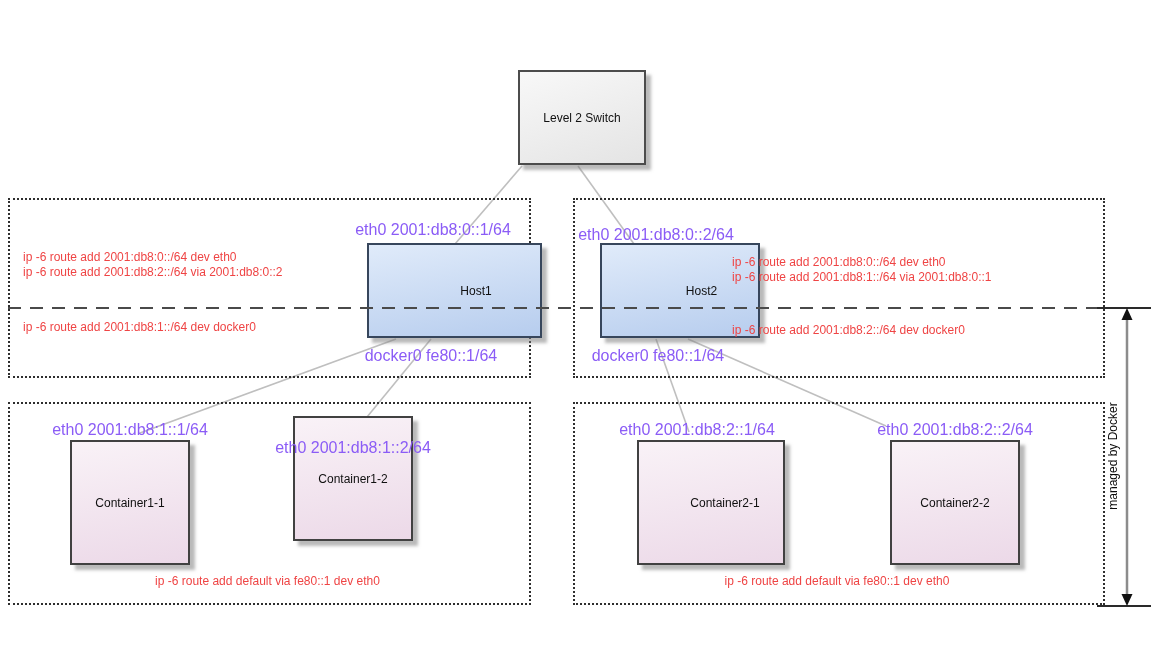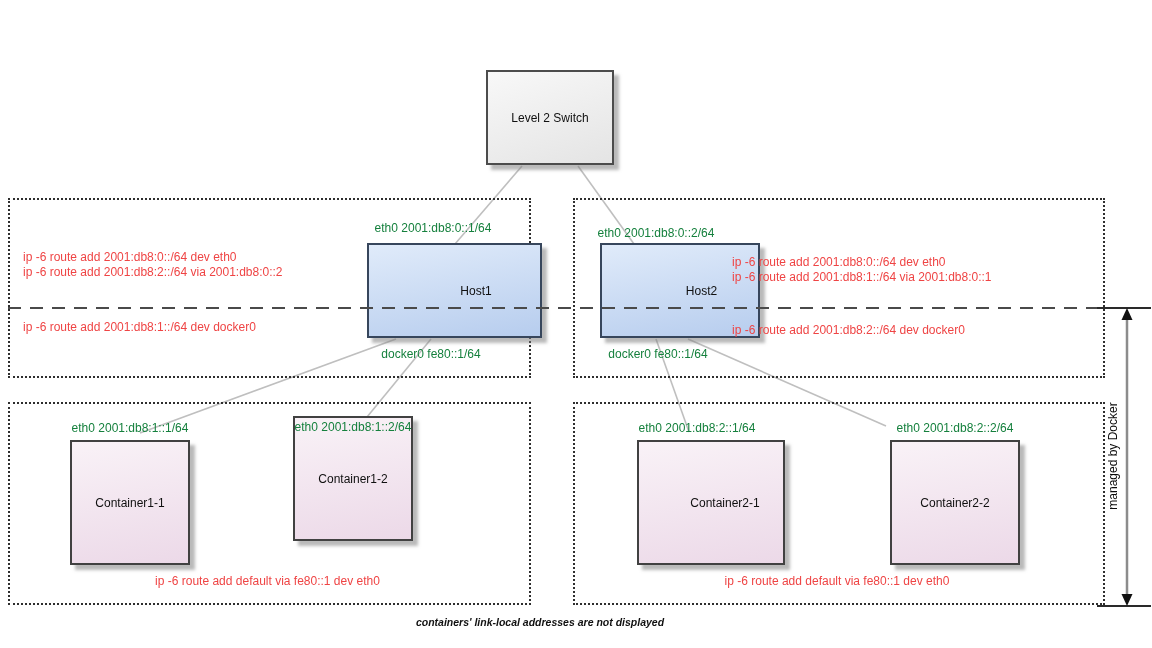--- a/index.html
+++ b/index.html
@@ -39,37 +39,38 @@
     display: flex;
     align-items: center;
     justify-content: center;
     font-size: 12px;
     color: #101010;
     box-shadow: 5px 5px 3px rgba(130,130,130,0.55);
   }
   .node-switch {
     border: 2px solid #4c4c4c;
     background: linear-gradient(160deg, #f8f8f8 0%, #e4e4e4 100%);
+    margin-left: 32px;
   }
   .node-host {
     border: 2px solid #37465c;
     background: linear-gradient(170deg, #e0ebfa 0%, #b7cdee 100%);
     padding-left: 43px;
   }
   .node-container {
     border: 2px solid #414141;
     background: linear-gradient(170deg, #f9f2f7 0%, #ecd9e8 100%);
   }
 
   .label {
     position: absolute;
     z-index: 2;
-    font-size: 12px;
+    font-size: 16px;
     white-space: nowrap;
-    color: #15803d;
+    color: #8b5cf6;
   }
   .label-centered { text-align: center; }
 
   .route-text {
     position: absolute;
     z-index: 2;
     font-size: 12px;
     white-space: nowrap;
     color: #ef4444;
   }
@@ -144,38 +145,37 @@
   <div class="node node-container" style="left:890px; top:440px; width:126px; height:121px;">
     <span>Container2-2</span>
   </div>
 
   <div class="label label-centered" style="left:333px; top:221px; width:200px;">eth0 2001:db8:0::1/64</div>
   <div class="label label-centered" style="left:556px; top:226px; width:200px;">eth0 2001:db8:0::2/64</div>
   <div class="label label-centered" style="left:331px; top:347px; width:200px;">docker0 fe80::1/64</div>
   <div class="label label-centered" style="left:558px; top:347px; width:200px;">docker0 fe80::1/64</div>
 
   <div class="label label-centered" style="left:30px; top:421px; width:200px;">eth0 2001:db8:1::1/64</div>
-  <div class="label label-centered" style="left:253px; top:420px; width:200px;">eth0 2001:db8:1::2/64</div>
+  <div class="label label-centered" style="left:253px; top:439px; width:200px;">eth0 2001:db8:1::2/64</div>
   <div class="label label-centered" style="left:597px; top:421px; width:200px;">eth0 2001:db8:2::1/64</div>
   <div class="label label-centered" style="left:855px; top:421px; width:200px;">eth0 2001:db8:2::2/64</div>
 
   <div class="route-text" style="left:23px; top:250px;">ip -6 route add 2001:db8:0::/64 dev eth0</div>
   <div class="route-text" style="left:23px; top:265px;">ip -6 route add 2001:db8:2::/64 via 2001:db8:0::2</div>
   <div class="route-text" style="left:23px; top:320px;">ip -6 route add 2001:db8:1::/64 dev docker0</div>
 
   <div class="route-text" style="left:732px; top:255px;">ip -6 route add 2001:db8:0::/64 dev eth0</div>
   <div class="route-text" style="left:732px; top:270px;">ip -6 route add 2001:db8:1::/64 via 2001:db8:0::1</div>
   <div class="route-text" style="left:732px; top:323px;">ip -6 route add 2001:db8:2::/64 dev docker0</div>
 
   <div class="route-text label-centered" style="left:8px; top:574px; width:519px; text-align:center;">ip -6 route add default via fe80::1 dev eth0</div>
   <div class="route-text label-centered" style="left:573px; top:574px; width:528px; text-align:center;">ip -6 route add default via fe80::1 dev eth0</div>
 
   <div class="managed-by">managed by Docker</div>
 
-  <div class="footnote" style="left:290px; top:616px; width:500px;">containers' link-local addresses are not displayed</div>
 
   <svg class="layer z3">
     <line x1="8" y1="308" x2="1150" y2="308" stroke="#4a4a4a" stroke-width="2" stroke-dasharray="13 9"></line>
     <line x1="1097" y1="308" x2="1151" y2="308" stroke="#2a2a2a" stroke-width="2"></line>
     <line x1="1097" y1="606" x2="1151" y2="606" stroke="#2a2a2a" stroke-width="2"></line>
     <line x1="1127" y1="316" x2="1127" y2="598" stroke="#8c8c8c" stroke-width="2.5"></line>
     <polygon points="1127,308 1121.5,320 1132.5,320" fill="#111111"></polygon>
     <polygon points="1127,606 1121.5,594 1132.5,594" fill="#111111"></polygon>
   </svg>
 

